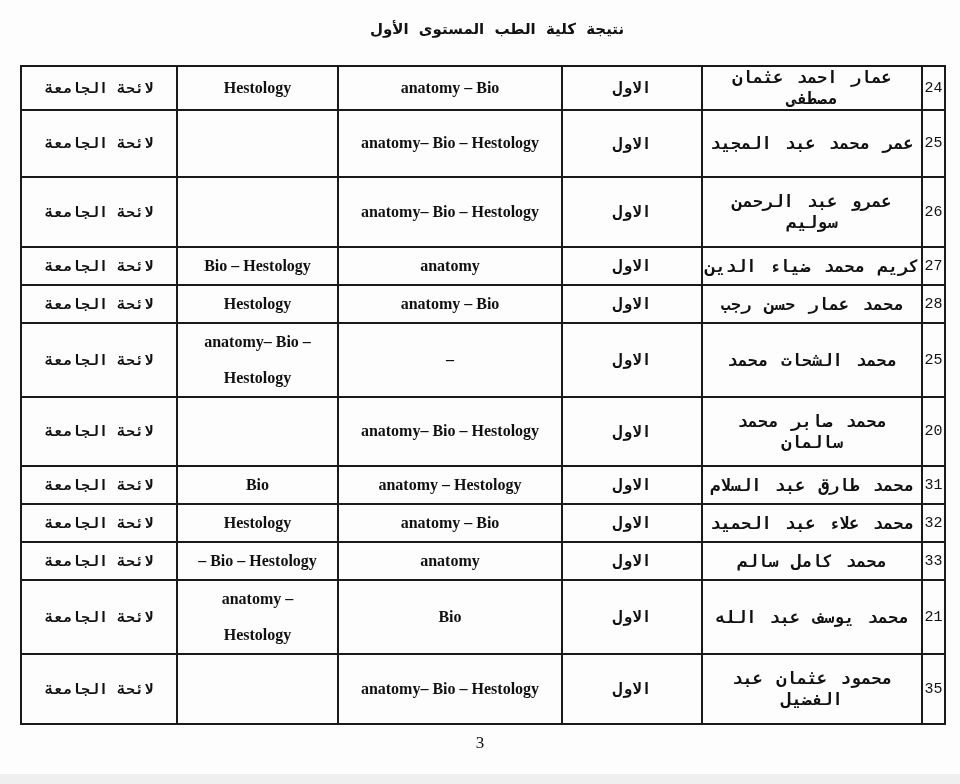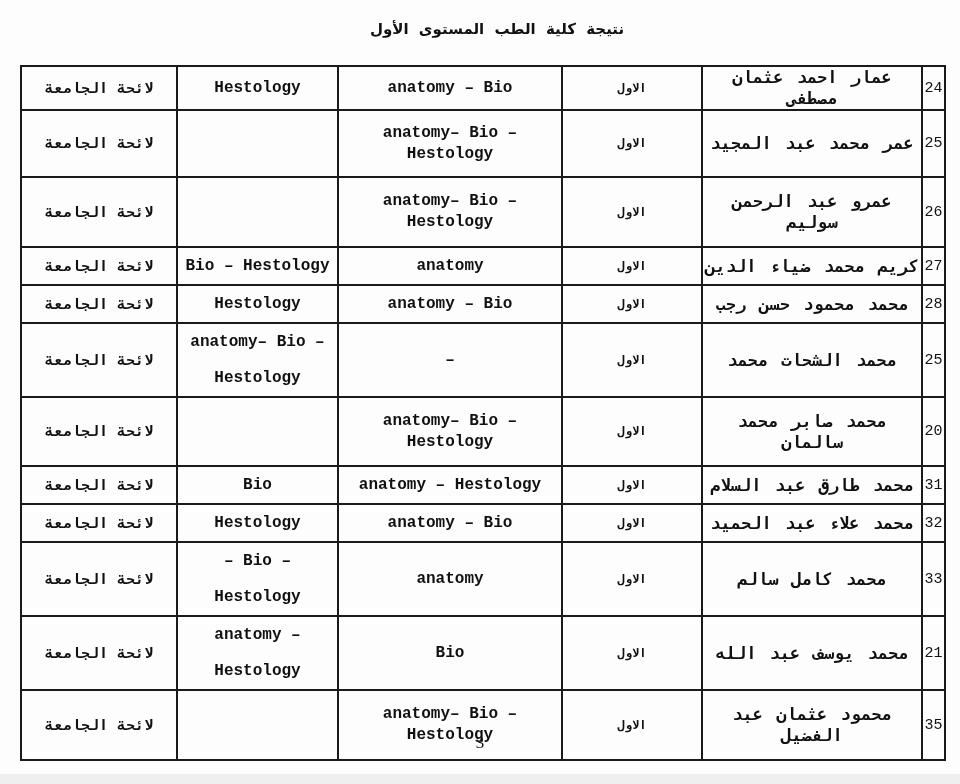--- a/index.html
+++ b/index.html
@@ -53,25 +53,25 @@
     font-size: 15px;
     font-weight: normal;
     direction: ltr;
   }
   .arabic {
     direction: rtl;
     font-weight: bold;
     font-family: Liberation Mono, monospace;
   }
   .name-cell   { font-size: 17px; word-spacing: 3px; }
-  .level-cell  { font-size: 12px; }
+  .level-cell  { font-size: 16px; }
   .reg-cell    { font-size: 15px; }
   .latin {
     direction: ltr;
-    font-family: Liberation Mono, monospace;
+    font-family: Liberation Serif, serif;
     font-weight: bold;
     font-size: 16px;
   }
   .subj-main-cell  { line-height: 1.3; }
   .subj-extra-cell {
     white-space: pre-line;
     line-height: 2.25;
   }
   .page-number {
     position: absolute;
@@ -136,21 +136,21 @@
         <tr style="height: 37px;">
       <td class="num-cell">27</td>
       <td class="arabic name-cell">كريم محمد ضياء الدين</td>
       <td class="arabic level-cell">الاول</td>
       <td class="latin subj-main-cell">anatomy</td>
       <td class="latin subj-extra-cell">Bio – Hestology</td>
       <td class="arabic reg-cell">لائحة الجامعة</td>
     </tr>
         <tr style="height: 36px;">
       <td class="num-cell">28</td>
-      <td class="arabic name-cell">محمد محمود حسن رجب</td>
+      <td class="arabic name-cell">محمد عمار حسن رجب</td>
       <td class="arabic level-cell">الاول</td>
       <td class="latin subj-main-cell">anatomy – Bio</td>
       <td class="latin subj-extra-cell">Hestology</td>
       <td class="arabic reg-cell">لائحة الجامعة</td>
     </tr>
         <tr style="height: 70px;">
       <td class="num-cell">25</td>
       <td class="arabic name-cell">محمد الشحات محمد</td>
       <td class="arabic level-cell">الاول</td>
       <td class="latin subj-main-cell">–</td>

